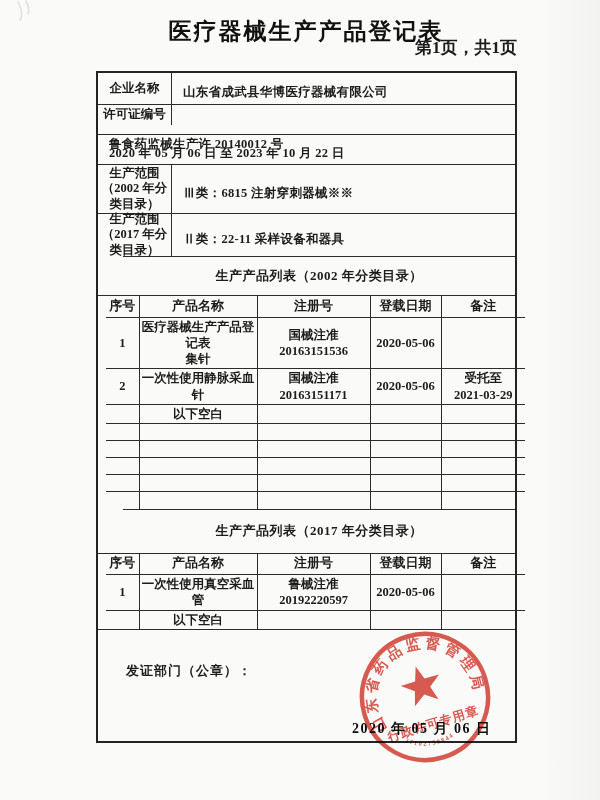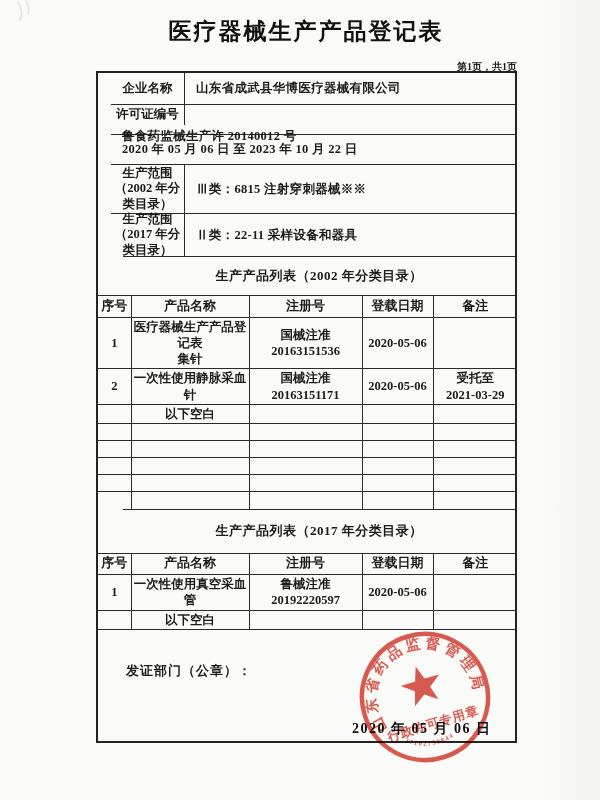--- a/index.html
+++ b/index.html
@@ -12,54 +12,54 @@
     overflow:hidden;
   }
   .page { position:absolute; inset:0; }
 
   .doc-title {
     position:absolute; top:16px; left:0; width:612px;
     text-align:center; font-size:23px; font-weight:bold; letter-spacing:2px;
     color:#111;
   }
   .page-info {
-    position:absolute; top:60px; left:0; width:517px;
-    text-align:right; font-size:10px; font-weight:bold;
+    position:absolute; top:36px; left:0; width:517px;
+    text-align:right; font-size:17px; font-weight:bold;
   }
 
   .reg-table {
     position:absolute; left:96px; top:71px; width:421px;
     border:2px solid #232323; background:transparent;
   }
 
-  .info-row { display:flex; border-top:1.4px solid #2b2b2b;margin-left:13px; }
+  .info-row { display:flex; border-top:1.4px solid #2b2b2b; }
   .info-row:first-child { border-top:none; }
   .info-label {
     width:74px; min-width:74px; border-right:1.4px solid #2b2b2b;
     display:flex; align-items:center; justify-content:center;
     text-align:center; font-size:12.5px; font-weight:bold;
     white-space:pre-line; line-height:1.25; padding:2px 1px;
   }
   .info-value {
     flex:1; display:flex; align-items:center;
-    font-size:12.5px; font-weight:bold; padding:3px 6px 3px 11px;
+    font-size:12.5px; font-weight:bold; padding:11px 6px 3px 11px;
     letter-spacing:0.3px;
   }
   .rh1 { height:31px; } .rh2 { height:30px;flex-direction:column; } .rh3 { height:30px; }
   .rh4 { height:49px; } .rh5 { height:43px; }
 
   .section-header {
     border-top:1.4px solid #2b2b2b;
     display:flex; align-items:center; justify-content:center;
     font-size:13px; font-weight:bold; letter-spacing:0.5px;margin-left:25px;
   }
   .sh1 { height:39px; } .sh2 { height:44px; }
 
   .ptable-wrap { border-top:1.4px solid #2b2b2b; }
-  table.ptable { width:100%; border-collapse:collapse; table-layout:fixed; }
+  table.ptable { width:100%; border-collapse:collapse; table-layout:fixed;margin-left:8px; }
   table.ptable td {
     border:1.4px solid #2b2b2b; text-align:center; vertical-align:middle;
     font-size:12.5px; font-weight:bold; white-space:pre-line; line-height:1.3;
     overflow:hidden; padding:1px 2px;
   }
   table.ptable tr:first-child td { border-top:none; }
   table.ptable td:first-child { border-left:none; }
   table.ptable td:last-child { border-right:none; }
   table.ptable tr:last-child td { border-bottom:none; }
   table.ptable tr.head td { font-size:13px; }

